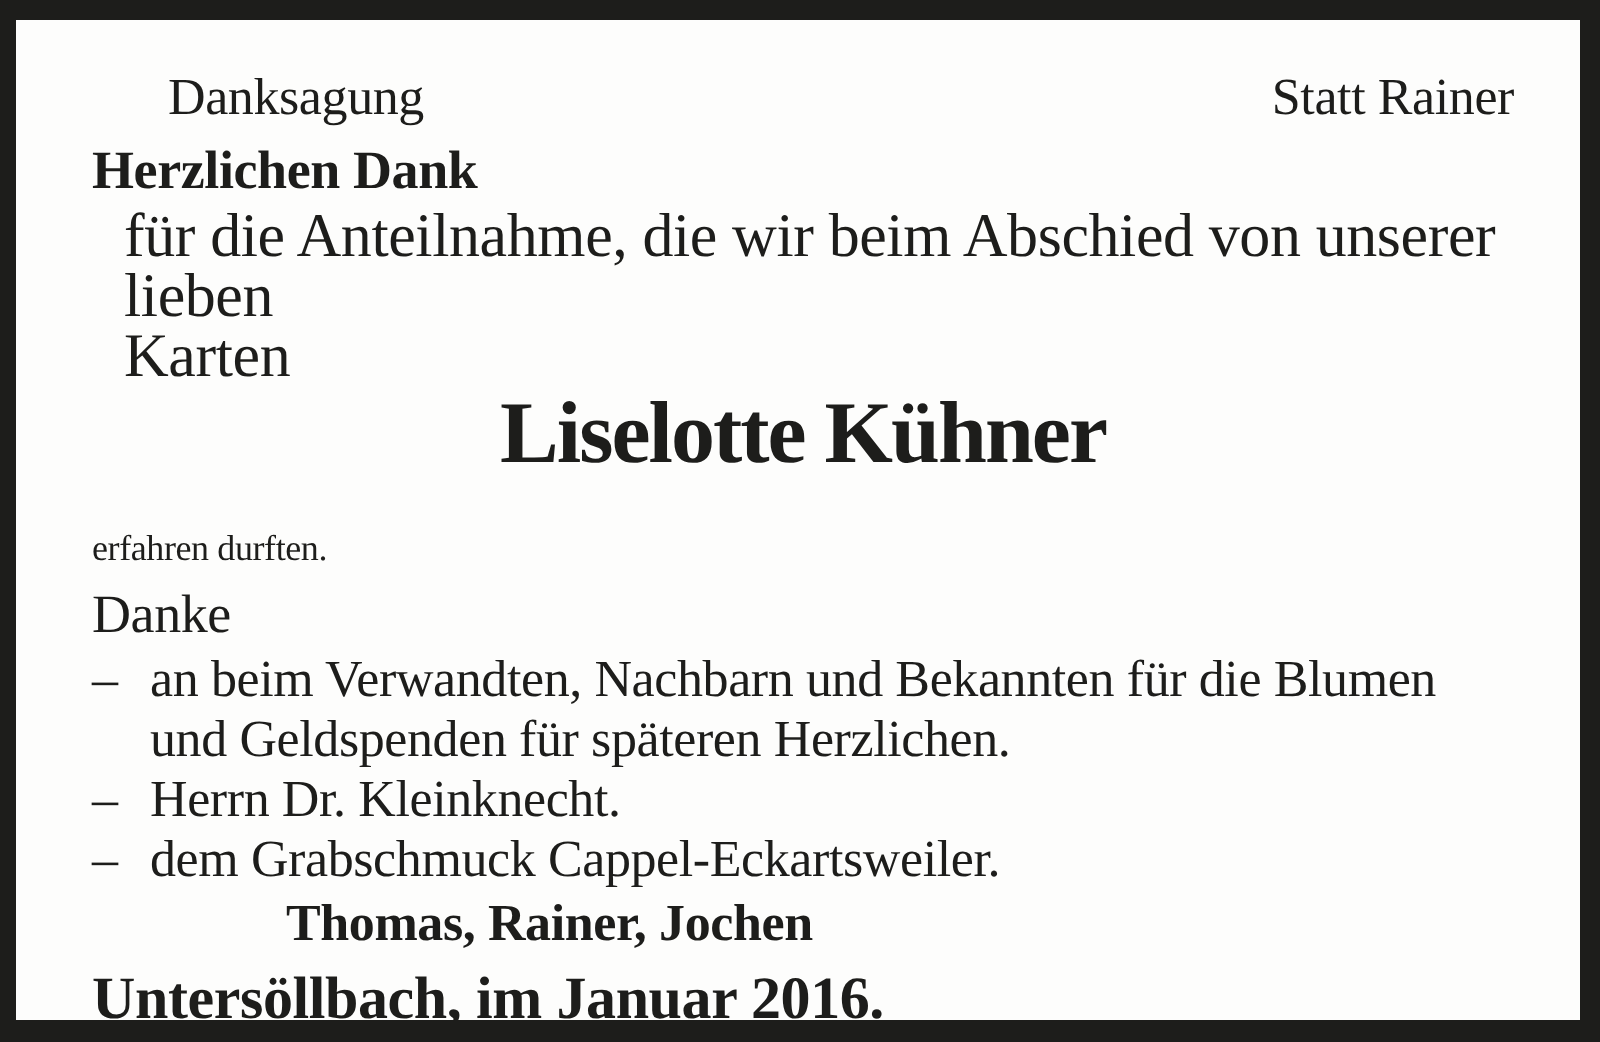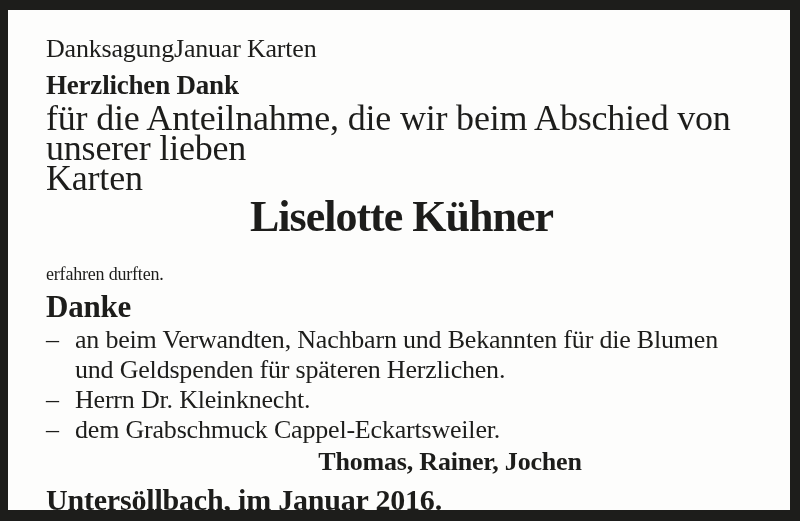--- a/index.html
+++ b/index.html
@@ -22,53 +22,55 @@
   }
   .content {
     box-sizing: border-box;
     width: 100%;
     height: 100%;
     padding: 24px 33px 0 38px;
     letter-spacing: -0.2px;
   }
   .header-row {
     display: flex;
+    justify-content: space-between;
     align-items: baseline;
     font-size: 26px;
     line-height: 30px;
+    margin-left: 38px;
   }
   .thanks-heading {
     margin: 6px 0 0 0;
     font-size: 27px;
     font-weight: bold;
     line-height: 30px;
   }
   .intro {
-    margin: 3px 0 0 0;
-    font-size: 36px;
+    margin: 3px 0 0 16px;
+    font-size: 31px;
     line-height: 30px;
   }
   .deceased-name {
     margin: -4px 0 0 0;
     font-size: 44px;
     font-weight: bold;
     line-height: 56px;
     text-align: center;
     letter-spacing: -1px;
     white-space: nowrap;
   }
   .after-name {
     margin: 14px 0 0 0;
     font-size: 18px;
     line-height: 30px;
   }
   .danke-heading {
     margin: 3px 0 0 0;
-    font-size: 31px;
-    font-weight: bold;
+    font-size: 27px;
+    font-weight: normal;
     line-height: 30px;
   }
   .thanks-list {
     margin: 3px 0 0 0;
     font-size: 26px;
     line-height: 30px;
   }
   .li {
     display: flex;
     align-items: flex-start;
@@ -79,38 +81,37 @@
   }
   .li-text {
     flex: 1;
   }
   .signature {
     margin: 2px 0 0 0;
     padding-left: 97px;
     font-size: 26px;
     font-weight: bold;
     line-height: 30px;
-    text-align: center;
   }
   .place-date {
     margin: 8px 0 0 0;
     font-size: 30px;
     line-height: 30px;
     font-weight: bold;
   }
 </style>
 </head>
 <body>
 
 <div class="page">
   <div class="content">
 
     <div class="header-row">
       <span>Danksagung</span>
-      <span>Januar Karten</span>
+      <span>Statt Rainer</span>
     </div>
 
     <div class="thanks-heading">Herzlichen Dank</div>
 
     <div class="intro">
       <span>für die Anteilnahme, die wir beim Abschied von unserer lieben</span><br>
       <span>Karten</span>
     </div>
 
     <div class="deceased-name">Liselotte Kühner</div>

